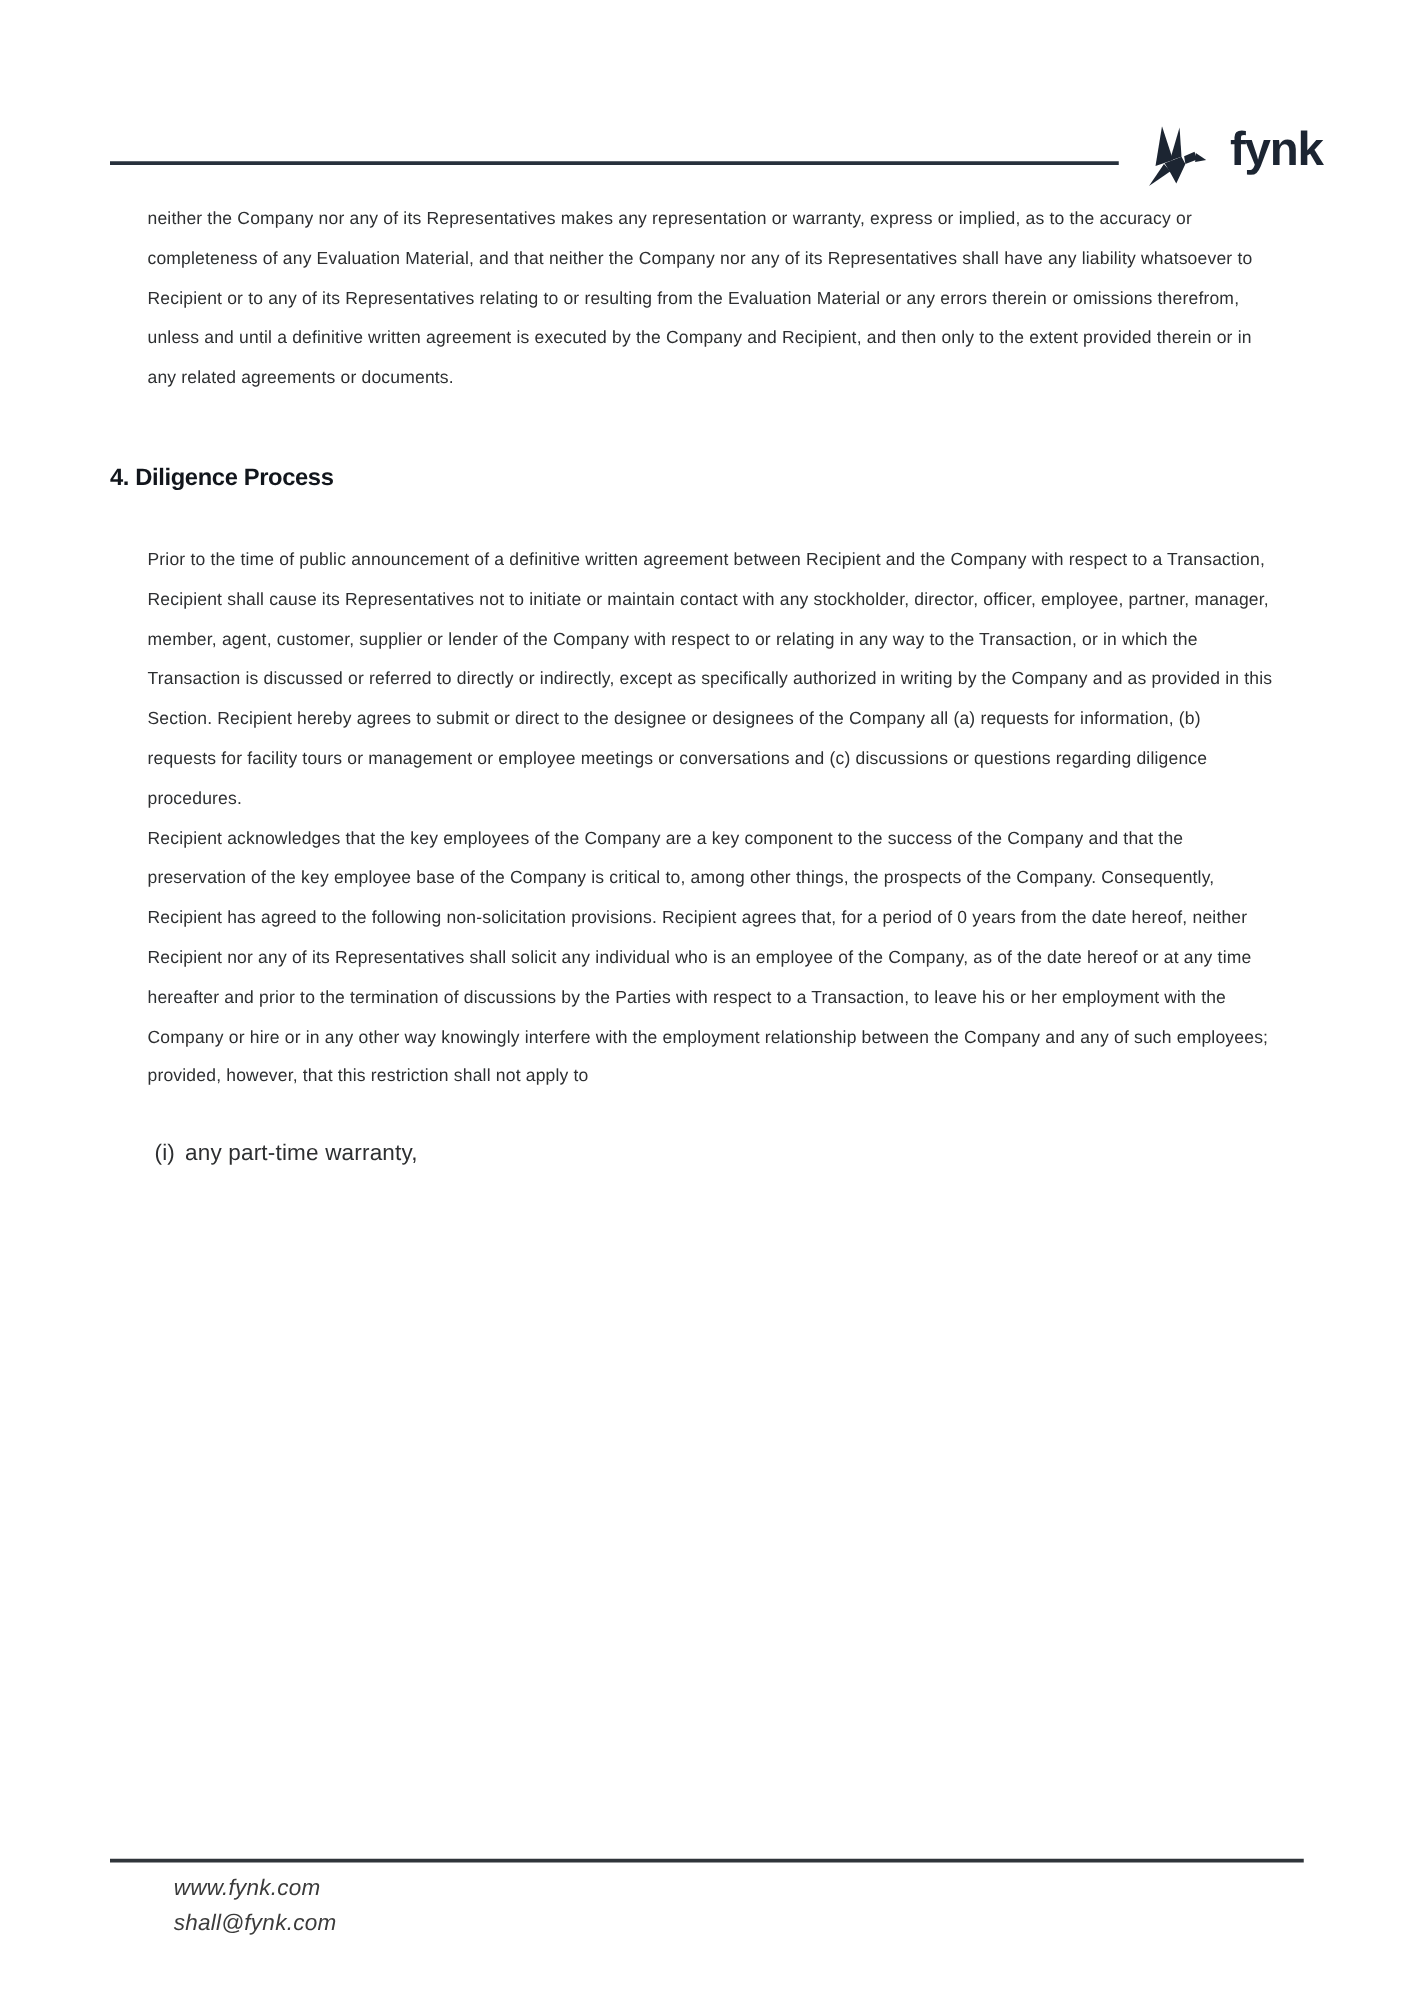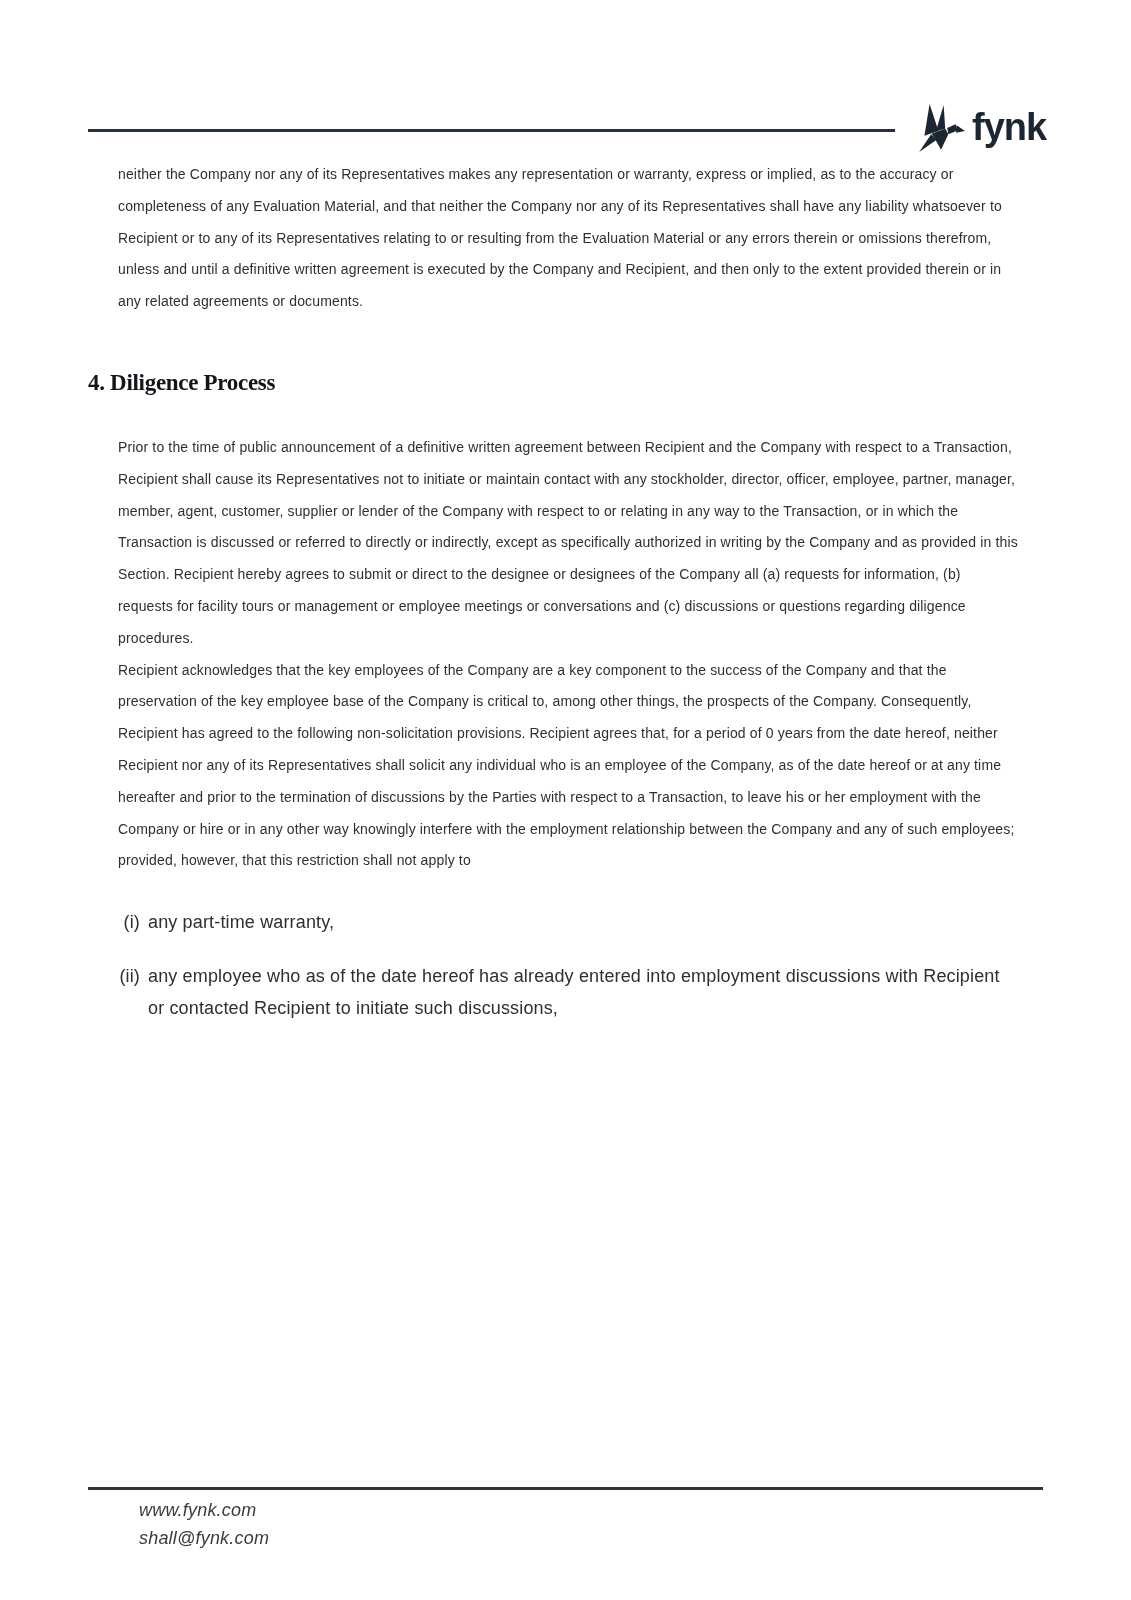--- a/index.html
+++ b/index.html
@@ -21,22 +21,22 @@
     width: 807px;
     height: 2.5px;
     background: #27303c;
   }
   .brand {
     position: absolute;
     left: 914px;
     top: 101px;
     height: 56px;
     display: flex;
-    align-items: center;
-    gap: 6px;
+    align-items: flex-start;
+    gap: 18px;
   }
   .brand svg { display: block; }
   .brand .wordmark {
     font-size: 38px;
     font-weight: 700;
     letter-spacing: -1px;
     color: #1c2532;
     line-height: 1;
     padding-bottom: 4px;
   }
@@ -51,26 +51,25 @@
   }
   .content p {
     margin: 0 0 0 30px;
     width: 900px;
     font-size: 14px;
     line-height: 31.8px;
     letter-spacing: 0.15px;
   }
   .content h2 {
     margin: 47px 0 31px 0;
-    font-size: 23px;
+    font-size: 19px;
     line-height: 36px;
     font-weight: 700;
     letter-spacing: -0.3px;
     color: #12161c;
-    font-family: Liberation Serif, serif;
   }
 
   
   .exception-list {
     margin: 30px 0 0 22px;
     display: flex;
     flex-direction: column;
     gap: 22px;
   }
   .exception-item {
@@ -134,24 +133,20 @@
     <h2>4. Diligence Process</h2>
     <p>Prior to the time of public announcement of a definitive written agreement between Recipient and the Company with respect to a Transaction, Recipient shall cause its Representatives not to initiate or maintain contact with any stockholder, director, officer, employee, partner, manager, member, agent, customer, supplier or lender of the Company with respect to or relating in any way to the Transaction, or in which the Transaction is discussed or referred to directly or indirectly, except as specifically authorized in writing by the Company and as provided in this Section. Recipient hereby agrees to submit or direct to the designee or designees of the Company all (a) requests for information, (b) requests for facility tours or management or employee meetings or conversations and (c) discussions or questions regarding diligence procedures.</p>
 
     <p>Recipient acknowledges that the key employees of the Company are a key component to the success of the Company and that the preservation of the key employee base of the Company is critical to, among other things, the prospects of the Company. Consequently, Recipient has agreed to the following non-solicitation provisions. Recipient agrees that, for a period of 0 years from the date hereof, neither Recipient nor any of its Representatives shall solicit any individual who is an employee of the Company, as of the date hereof or at any time hereafter and prior to the termination of discussions by the Parties with respect to a Transaction, to leave his or her employment with the Company or hire or in any other way knowingly interfere with the employment relationship between the Company and any of such employees; provided, however, that this restriction shall not apply to</p>
 
     <div class="exception-list">
       <div class="exception-item">
         <span class="marker">(i)</span>
         <span class="text">any part-time warranty,</span>
       </div>
-      <div class="exception-item">
-        <span class="marker">(ii)</span>
-        <span class="text">any employee who as of the date hereof has already entered into employment discussions with Recipient or contacted Recipient to initiate such discussions,</span>
-      </div>
     </div>
 
   </div>
 
   <div class="rule-bottom"></div>
 
   <div class="footer-text">
     <div>www.fynk.com</div>
     <div>shall@fynk.com</div>
   </div>

